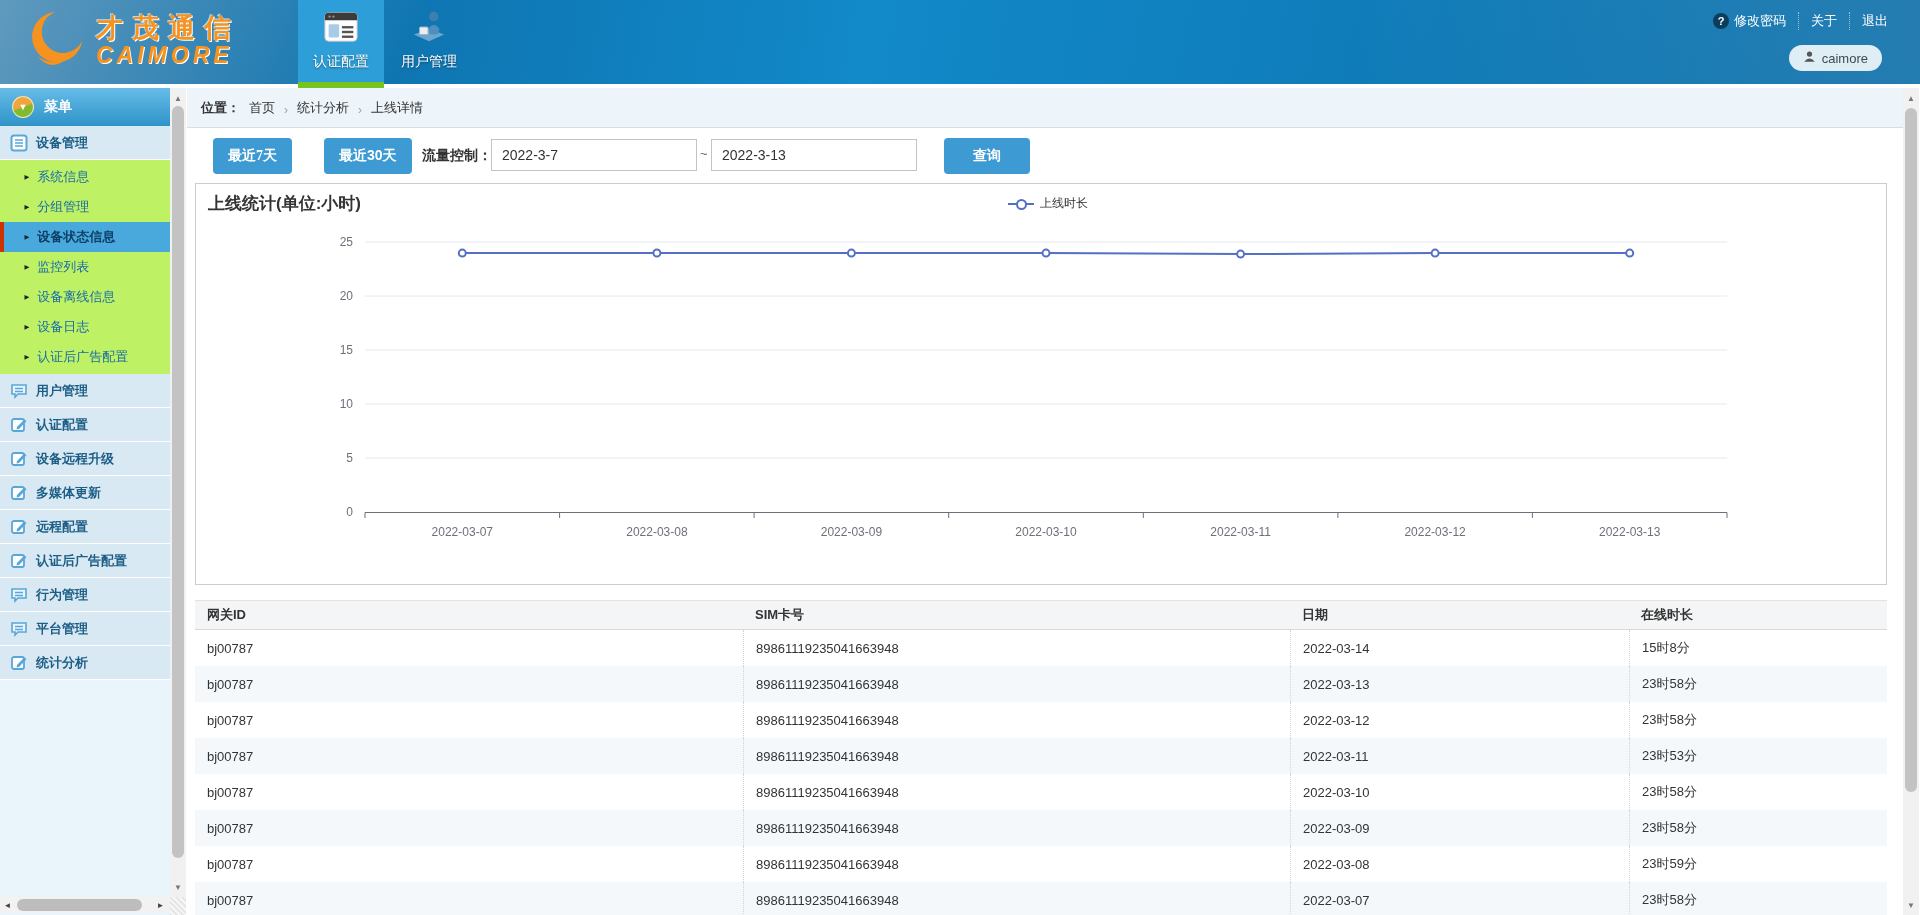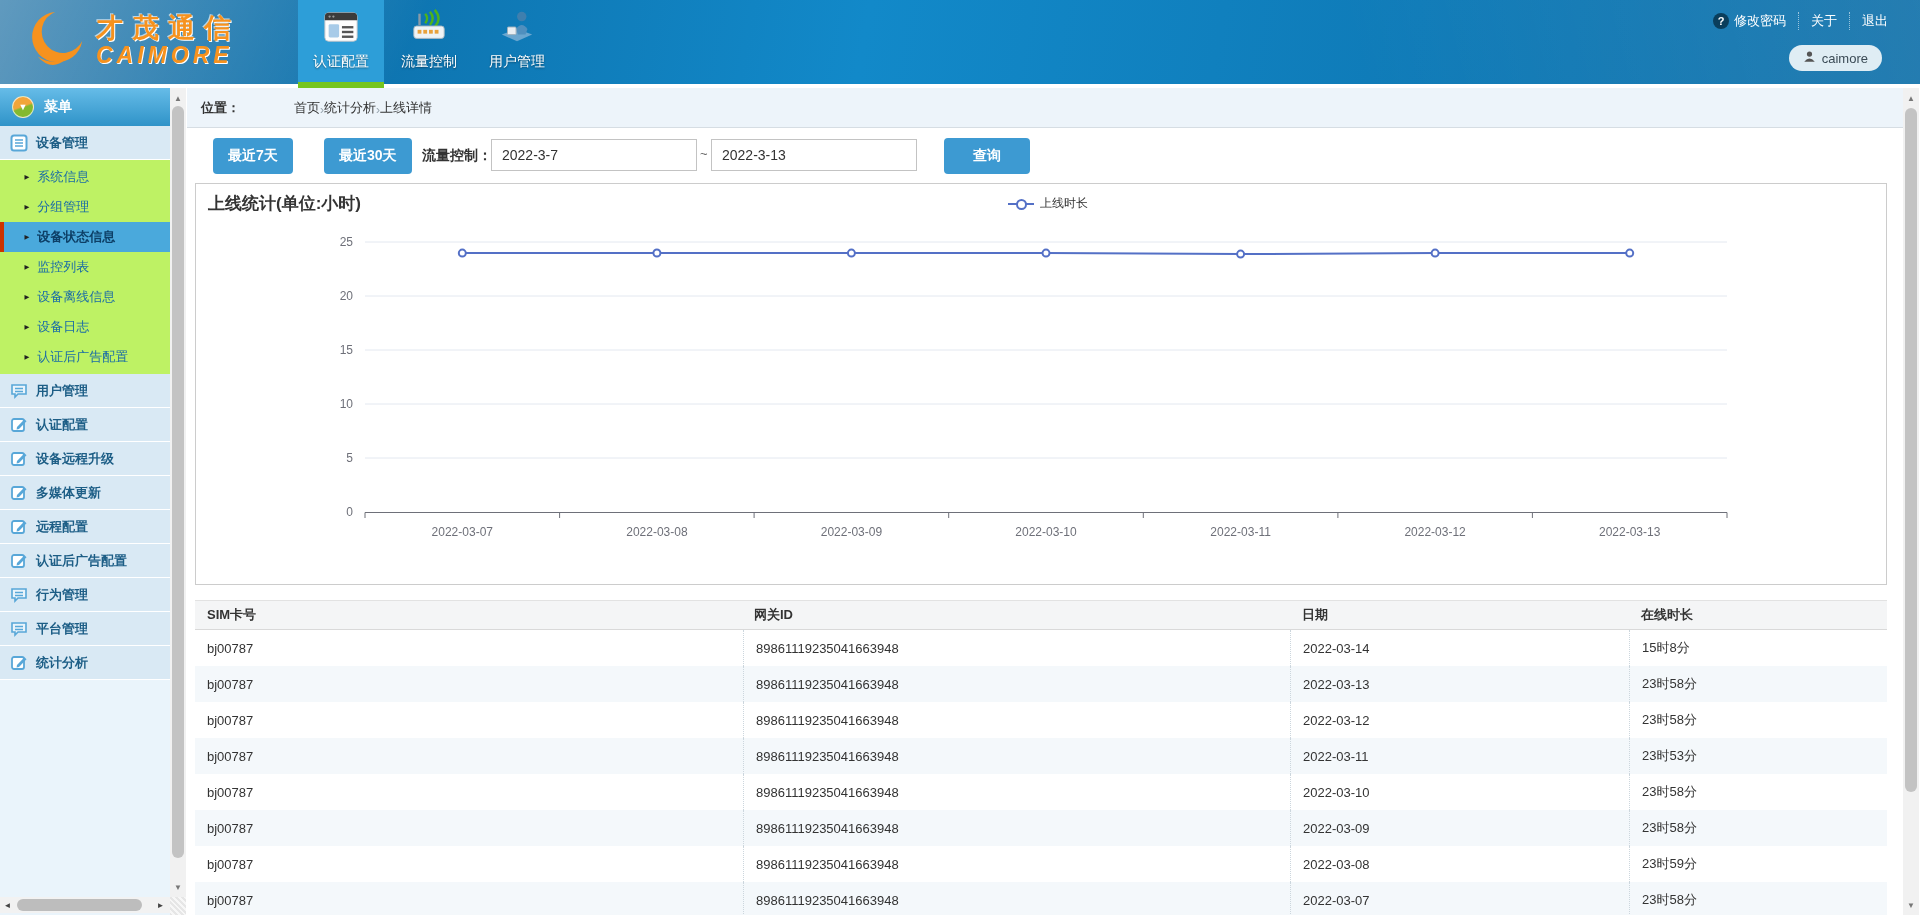--- a/index.html
+++ b/index.html
@@ -73,21 +73,21 @@
   .content{position:absolute;left:187px;top:88px;width:1716px;height:827px;background:#fff;overflow:hidden;}
   .breadcrumb{height:39px;background:#edf4fa;border-bottom:1px solid #d6dde3;display:flex;
               align-items:center;padding-left:14px;font-size:13px;color:#333;gap:9px;}
   .bc-label{font-weight:bold;}
   .bc-item{cursor:pointer;}
   .bc-sep{color:#9aa7b0;font-size:12px;}
 
   .filter-row{position:absolute;top:40px;left:0;width:100%;height:56px;background:#fff;}
   .qbtn,.search-btn{position:absolute;top:10px;height:36px;background:#3d9ad2;color:#fff;border:none;
         border-radius:4px;font-size:14px;font-weight:bold;cursor:pointer;padding:0 15px;font-family:inherit;}
-  .qbtn.qb0{left:26px;} .qbtn.qb1{left:137px;}
+  .qbtn.qb0{left:26px;font-family:Liberation Serif, serif;} .qbtn.qb1{left:137px;}
   .date-label{position:absolute;left:235px;top:19px;font-size:14px;color:#333;font-weight:bold;}
   .date-input{position:absolute;top:11px;height:32px;width:206px;border:1px solid #c3c3c3;font-size:14px;
         color:#333;padding:0 10px;box-sizing:border-box;font-family:inherit;background:#fff;}
   .date-input.from{left:304px;} .date-input.to{left:524px;}
   .tilde{position:absolute;left:513px;top:18px;color:#666;font-size:13px;}
   .search-btn{left:757px;width:86px;}
 
   .chart-panel{position:absolute;top:95px;left:8px;width:1692px;height:402px;border:1px solid #ccc;
                box-sizing:border-box;background:#fff;}
   .chart-title{position:absolute;left:12px;top:8px;font-size:17px;font-weight:bold;color:#333;}
@@ -131,34 +131,20 @@
             <rect x="3" y="5" width="34" height="30" rx="4" fill="#fdfdfd" stroke="#b9c2c8"></rect>
             <path d="M3 9 a4 4 0 0 1 4 -4 h26 a4 4 0 0 1 4 4 v4 H3 Z" fill="#3b3b3b"></path>
             <circle cx="8" cy="9" r="1.2" fill="#999"></circle>
             <circle cx="12" cy="9" r="1.2" fill="#999"></circle>
             <rect x="7" y="17" width="11" height="14" rx="1.5" fill="#a8cbe8"></rect>
             <rect x="21" y="19" width="12" height="2.5" fill="#555"></rect>
             <rect x="21" y="24" width="12" height="2.5" fill="#555"></rect>
             <rect x="21" y="29" width="12" height="2.5" fill="#555"></rect>
           </svg></span>
         <span class="tab-label">认证配置</span>
-      </div>
-      <div class="tab">
-        <span class="tab-icon"><svg width="38" height="38" viewBox="0 0 40 40">
-            <line x1="10" y1="18" x2="10" y2="6" stroke="#8a9aa6" stroke-width="2.5"></line>
-            <path d="M16 6 q4 5 0 10" stroke="#4db31a" stroke-width="2.5" fill="none"></path>
-            <path d="M21 4 q6 7 0 14" stroke="#4db31a" stroke-width="2.5" fill="none"></path>
-            <path d="M26 2 q8 9 0 18" stroke="#4db31a" stroke-width="2.5" fill="none"></path>
-            <rect x="4" y="19" width="32" height="13" rx="3" fill="#eef3f6" stroke="#a8b6c0"></rect>
-            <rect x="8" y="23" width="4" height="4" fill="#e8a23c"></rect>
-            <rect x="14" y="23" width="4" height="4" fill="#e8a23c"></rect>
-            <rect x="20" y="23" width="4" height="4" fill="#e8a23c"></rect>
-            <rect x="26" y="23" width="4" height="4" fill="#e8a23c"></rect>
-          </svg></span>
-        <span class="tab-label">流量控制</span>
       </div>
       <div class="tab">
         <span class="tab-icon"><svg width="38" height="38" viewBox="0 0 40 40">
             <path d="M4 28 L20 22 L36 28 L20 35 Z" fill="#6aa6cf"></path>
             <circle cx="25" cy="9" r="5" fill="#3f7fae"></circle>
             <path d="M19 22 q6 -8 12 0 l-2 6 h-8 Z" fill="#4f8fbe"></path>
             <rect x="10" y="20" width="9" height="8" rx="1" fill="#e9eef2" stroke="#9fb0bc"></rect>
           </svg></span>
         <span class="tab-label">用户管理</span>
       </div>
@@ -324,21 +310,21 @@
   <span class="v-arrow up">▲</span>
   <span class="v-thumb"></span>
   <span class="v-arrow down">▼</span>
 </div>
 <div class="scroll-corner"></div>
 
 <div class="content">
 
   <div class="breadcrumb">
     <span class="bc-label">位置：</span>
-    <span style="display:flex;align-items:flex-end;margin-left:45px;">
+    <span style="display:flex;align-items:flex-end;gap:9px;">
         <span class="bc-item">首页</span>
         <span class="bc-sep">›</span>
         <span class="bc-item">统计分析</span>
         <span class="bc-sep">›</span>
         <span class="bc-item">上线详情</span>
       </span>
   </div>
 
   <div class="filter-row">
       <button class="qbtn qb1">最近30天</button>
@@ -393,22 +379,22 @@
         <span class="legend-marker">
           <span class="lm-line" style="background:#5470c6"></span>
           <span class="lm-dot" style="border-color:#5470c6"></span>
         </span>
         <span class="legend-label">上线时长</span>
       </div>
   </div>
 
   <div class="data-table">
     <div class="thead">
+        <div class="th" style="width: 548px;">网关ID</div>
         <div class="th" style="width: 547px;">SIM卡号</div>
-        <div class="th" style="width: 548px;">网关ID</div>
         <div class="th" style="width: 339px;">日期</div>
         <div class="th" style="width: 256px;">在线时长</div>
       </div>
     <div>
         <div class="tr">
           <div class="td" style="width: 548px;">bj00787</div>
           <div class="td" style="width: 547px;">89861119235041663948</div>
           <div class="td" style="width: 339px;">2022-03-14</div>
           <div class="td" style="width: 256px;">15时8分</div>
         </div>

